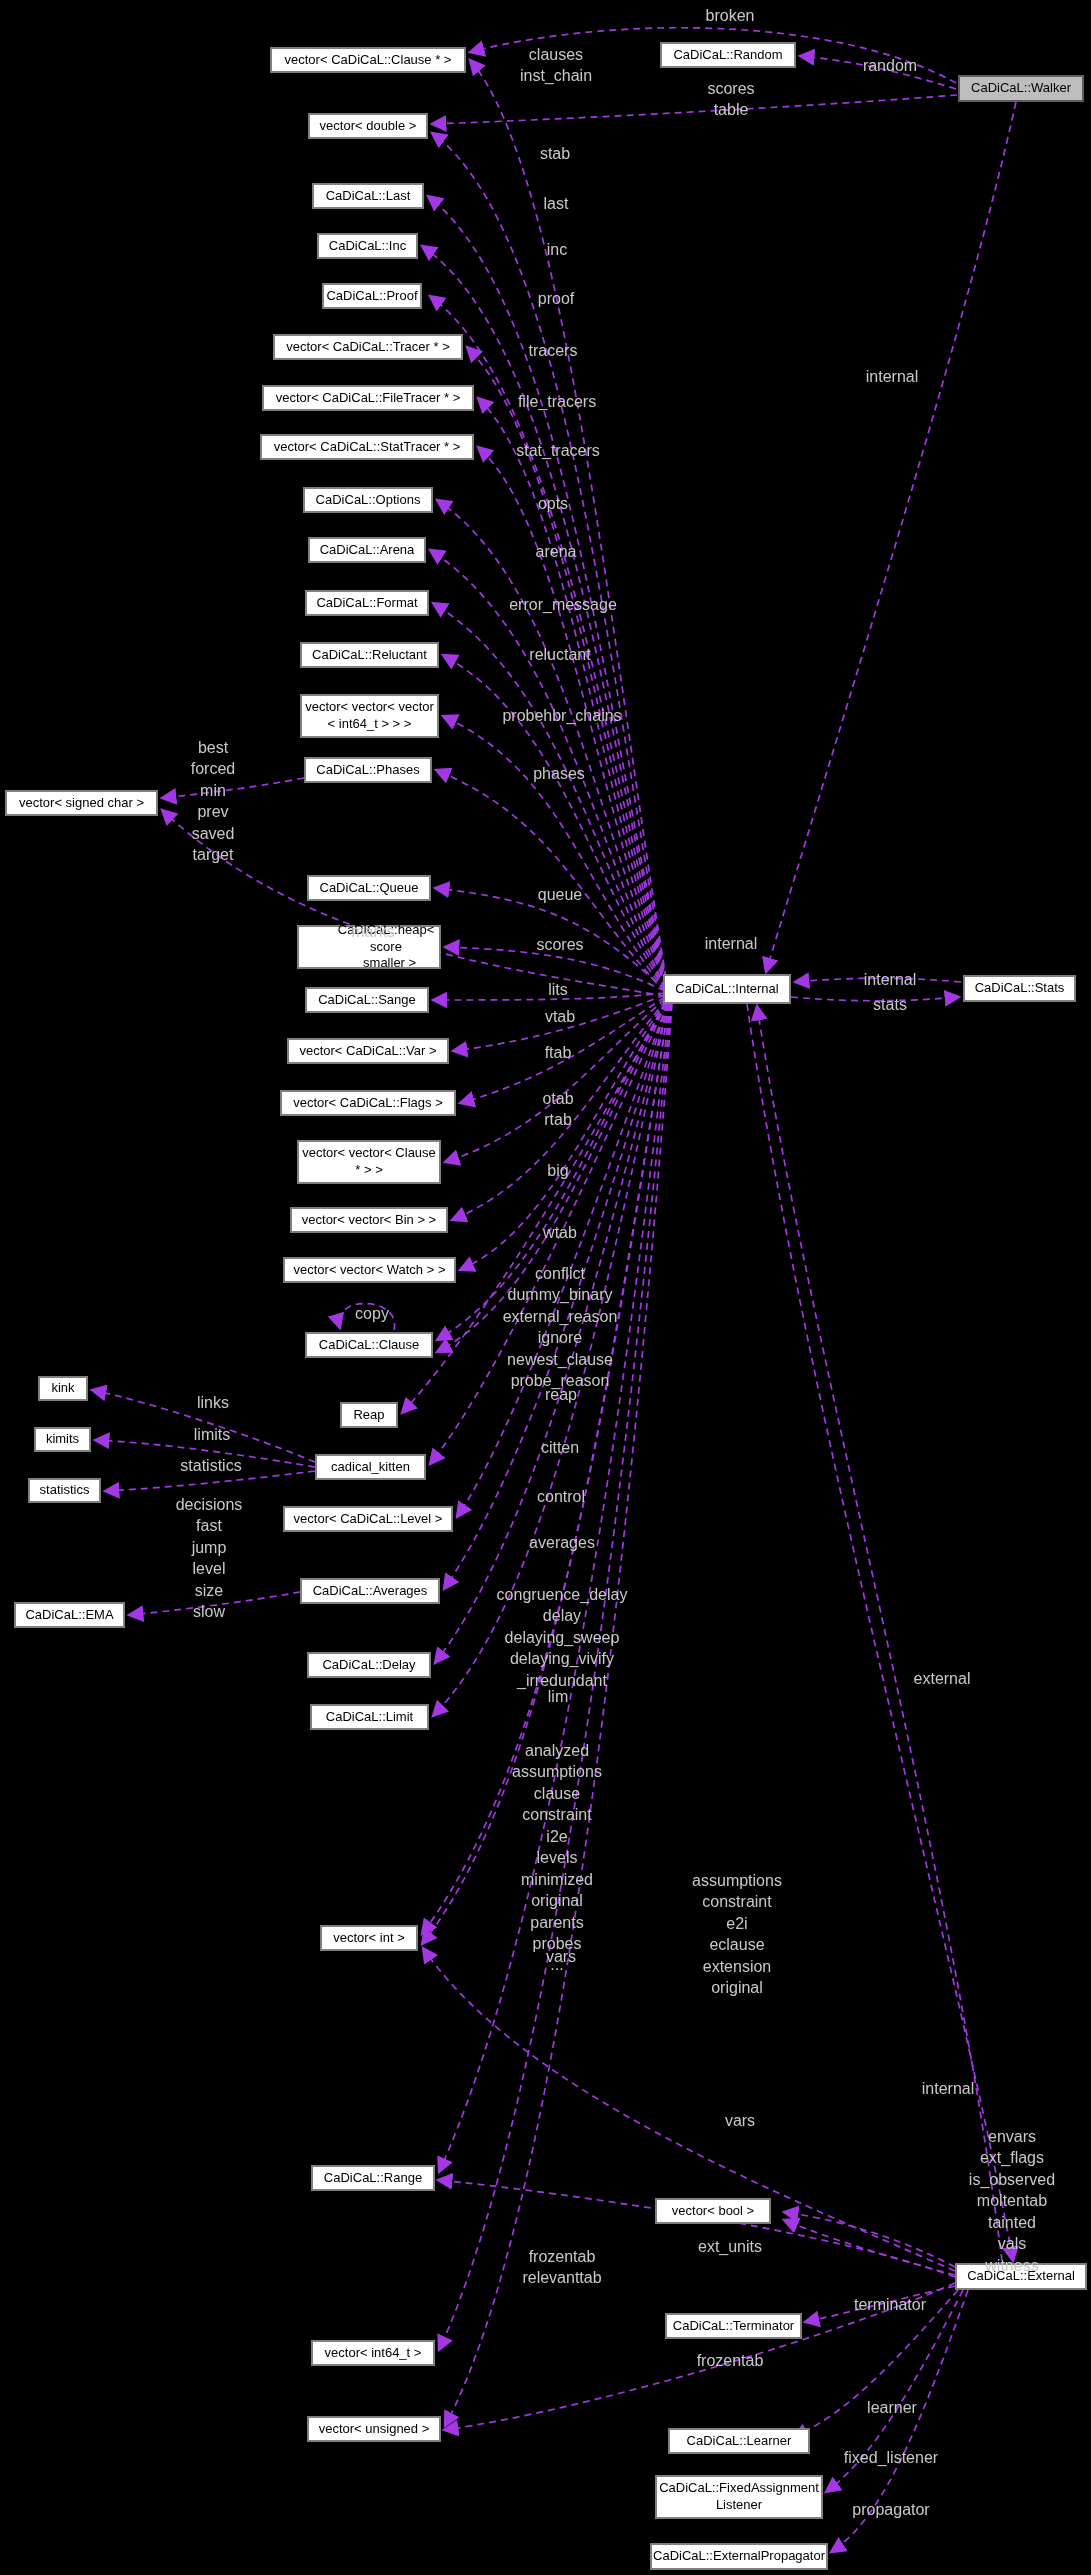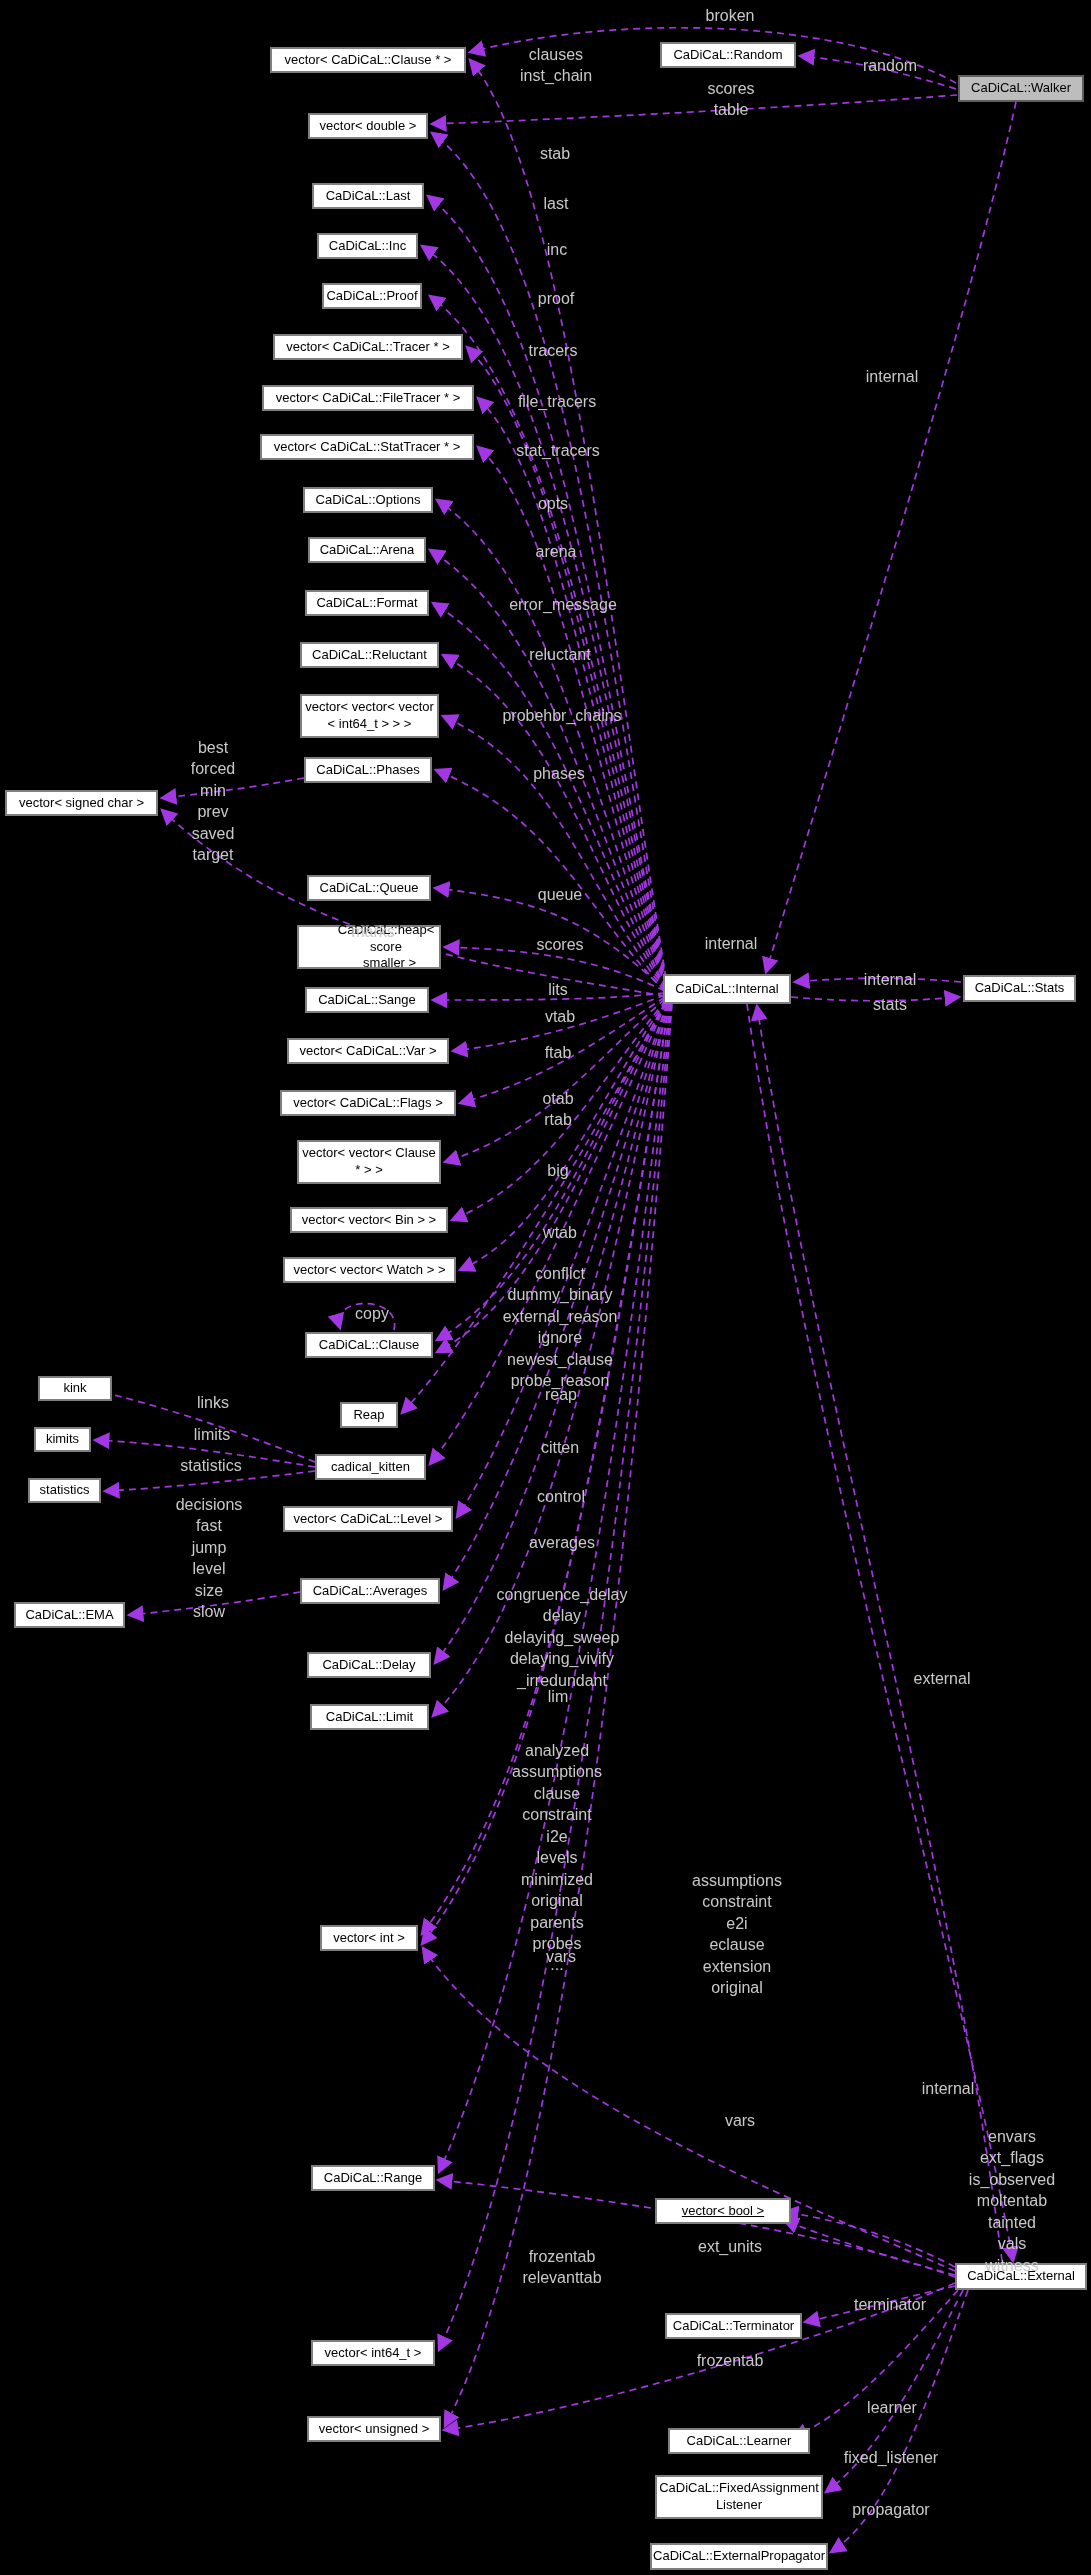--- a/index.html
+++ b/index.html
@@ -105,38 +105,38 @@
     <div class="node" style="left: 297px; top: 925px; width: 144px; height: 44px; padding-left: 36px;">CaDiCaL::heap&lt; score
 _smaller &gt;</div>
     <div class="node" style="left: 305px; top: 987px; width: 124px; height: 26px;">CaDiCaL::Sange</div>
     <div class="node" style="left: 287px; top: 1038px; width: 162px; height: 26px;">vector&lt; CaDiCaL::Var &gt;</div>
     <div class="node" style="left: 280px; top: 1090px; width: 176px; height: 26px;">vector&lt; CaDiCaL::Flags &gt;</div>
     <div class="node" style="left: 297px; top: 1140px; width: 144px; height: 44px;">vector&lt; vector&lt; Clause
 * &gt; &gt;</div>
     <div class="node" style="left: 290px; top: 1207px; width: 158px; height: 26px;">vector&lt; vector&lt; Bin &gt; &gt;</div>
     <div class="node" style="left: 283px; top: 1257px; width: 173px; height: 26px;">vector&lt; vector&lt; Watch &gt; &gt;</div>
     <div class="node" style="left: 305px; top: 1332px; width: 128px; height: 26px;">CaDiCaL::Clause</div>
-    <div class="node" style="left: 38px; top: 1376px; width: 74px; height: 25px;">kink</div>
+    <div class="node" style="left: 38px; top: 1376px; width: 50px; height: 25px;">kink</div>
     <div class="node" style="left: 340px; top: 1402px; width: 58px; height: 26px;">Reap</div>
     <div class="node" style="left: 34px; top: 1427px; width: 57px; height: 25px;">kimits</div>
     <div class="node" style="left: 315px; top: 1454px; width: 111px; height: 26px;">cadical_kitten</div>
     <div class="node" style="left: 28px; top: 1478px; width: 73px; height: 25px;">statistics</div>
     <div class="node" style="left: 283px; top: 1506px; width: 170px; height: 26px;">vector&lt; CaDiCaL::Level &gt;</div>
     <div class="node" style="left: 300px; top: 1578px; width: 140px; height: 26px;">CaDiCaL::Averages</div>
     <div class="node" style="left: 14px; top: 1602px; width: 111px; height: 26px;">CaDiCaL::EMA</div>
     <div class="node" style="left: 307px; top: 1652px; width: 124px; height: 26px;">CaDiCaL::Delay</div>
     <div class="node" style="left: 310px; top: 1704px; width: 119px; height: 26px;">CaDiCaL::Limit</div>
     <div class="node" style="left: 320px; top: 1925px; width: 98px; height: 26px;">vector&lt; int &gt;</div>
     <div class="node" style="left: 311px; top: 2165px; width: 124px; height: 26px;">CaDiCaL::Range</div>
     <div class="node" style="left: 311px; top: 2340px; width: 124px; height: 26px;">vector&lt; int64_t &gt;</div>
     <div class="node" style="left: 307px; top: 2416px; width: 134px; height: 26px;">vector&lt; unsigned &gt;</div>
     <div class="node" style="left: 663px; top: 974px; width: 128px; height: 30px;">CaDiCaL::Internal</div>
     <div class="node" style="left: 963px; top: 975px; width: 113px; height: 27px;">CaDiCaL::Stats</div>
     <div class="node" style="left: 955px; top: 2263px; width: 132px; height: 27px;">CaDiCaL::External</div>
-    <div class="node" style="left: 655px; top: 2198px; width: 136px; height: 26px; text-decoration: underline;">vector&lt; bool &gt;</div>
+    <div class="node" style="left: 655px; top: 2198px; width: 116px; height: 26px;">vector&lt; bool &gt;</div>
     <div class="node" style="left: 665px; top: 2313px; width: 137px; height: 26px;">CaDiCaL::Terminator</div>
     <div class="node" style="left: 668px; top: 2428px; width: 142px; height: 26px;">CaDiCaL::Learner</div>
     <div class="node" style="left: 655px; top: 2475px; width: 168px; height: 44px;">CaDiCaL::FixedAssignment
 Listener</div>
     <div class="node" style="left: 650px; top: 2543px; width: 178px; height: 27px;">CaDiCaL::ExternalPropagator</div>
     <div class="elabel" style="left: 556px; top: 44px;">clauses
 inst_chain</div>
     <div class="elabel" style="left: 730px; top: 5px;">broken</div>
     <div class="elabel" style="left: 890px; top: 55px;">random</div>
     <div class="elabel" style="left: 731px; top: 78px;">scores

